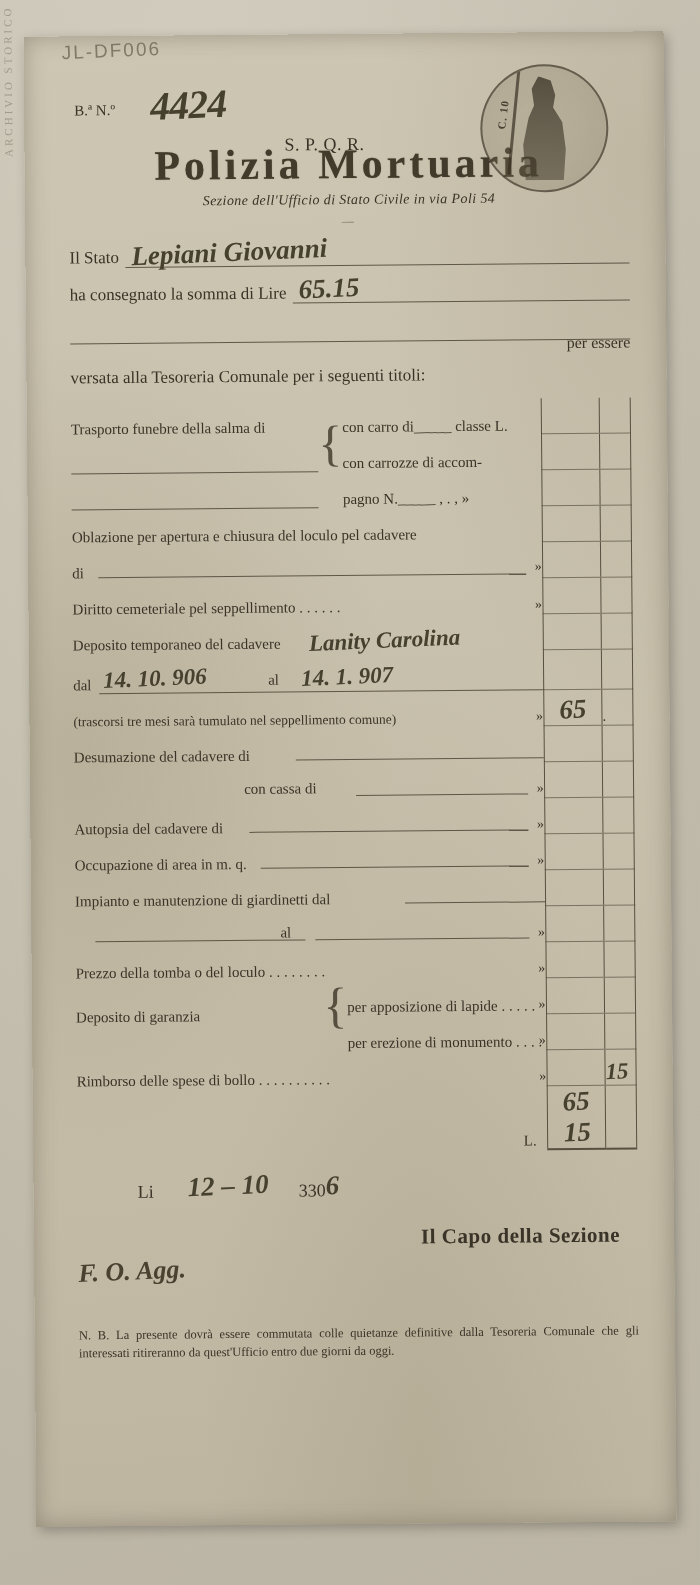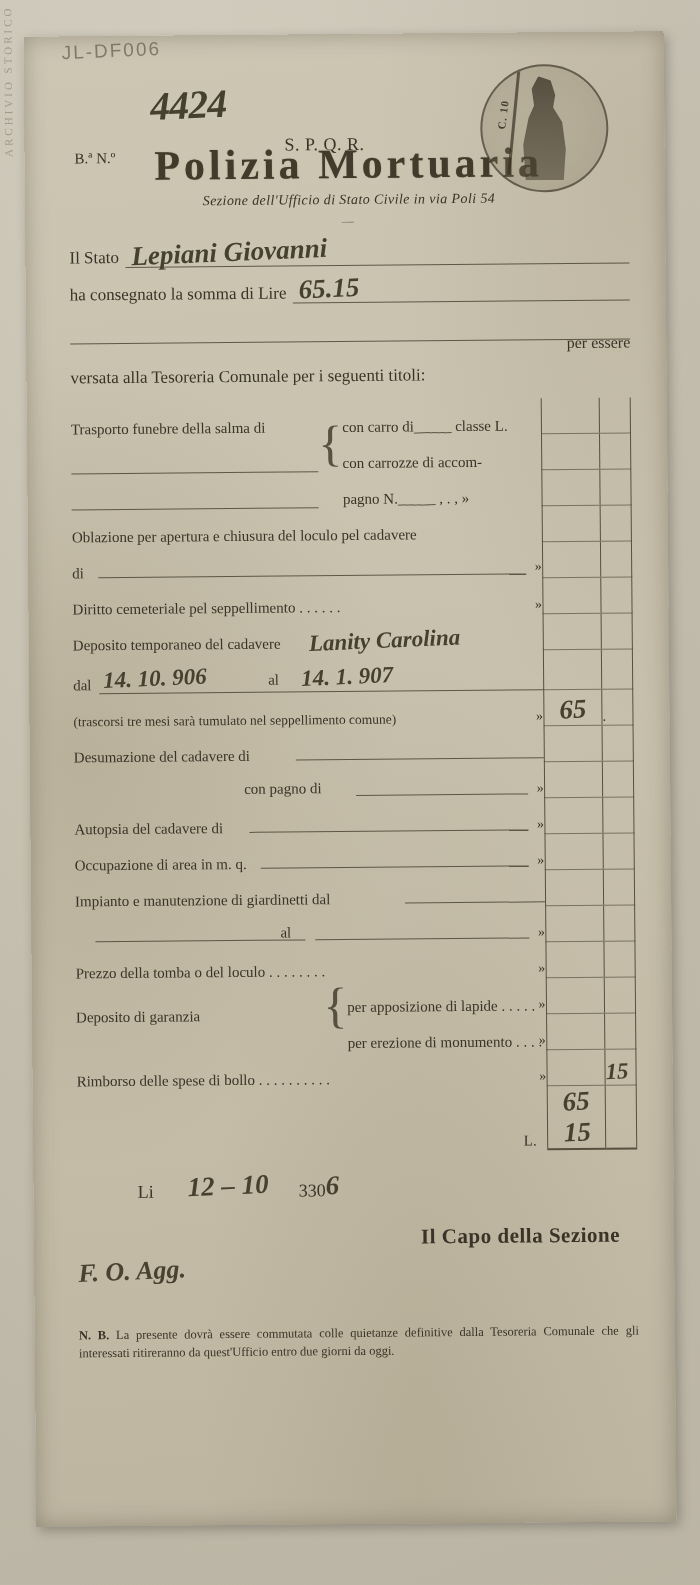--- a/index.html
+++ b/index.html
@@ -61,21 +61,21 @@
     color:rgba(70,62,48,0.55);
     transform:rotate(-2deg);
   }
   
   .toprow{
     position:relative;
     height:58px;
   }
   .ba{
     position:absolute; left:6px; top:22px;
-    font-size:15px; font-variant:small-caps;margin-top:48px;
+    font-size:15px; font-variant:small-caps;
   }
   .number{
     position:absolute;left:82px;top:2px;
     font-family:"Liberation Serif", serif;
     font-size:40px;
     font-weight:700;
     letter-spacing:-1px;
     color:#4a4231;
     transform:rotate(-3deg) skewX(-6deg);
   }
@@ -193,21 +193,21 @@
     text-align:right;padding-right:40px;margin-top:4px;
     font-size:26px;font-style:italic;color:#4a4231;
     transform:rotate(-2deg);
   }
   .nb{
     margin-top:40px;
     font-size:12.5px;
     line-height:1.45;
     text-align:justify;
   }
-  .nb b{font-weight:700;}
+  .nb b{font-weight:400;}
   .ditto{font-size:14px;}
 </style>
 </head>
 <body>
 
 <div class="page">
   <div class="paper">
 
     <div class="pencil-ref">JL-DF006</div>
     <div class="edge-text">ARCHIVIO STORICO CAPITOLINO - POLIZIA MORTUARIA</div>
@@ -327,21 +327,21 @@
         <tr>
           <td class="desc" colspan="3" style="position:relative;">
             <span>Desumazione del cadavere di</span>
             <span style="position:absolute;left:222px;right:0;bottom:4px;border-bottom:1px solid rgba(60,52,38,0.75);"></span>
           </td>
           <td class="col-l"></td>
           <td class="col-c"></td>
         </tr>
         <tr>
           <td class="desc" colspan="3" style="position:relative;text-align:right;">
-            <span style="position:absolute;left:170px;bottom:3px;">con pagno di</span>
+            <span style="position:absolute;left:170px;bottom:3px;">con cassa di</span>
             <span style="position:absolute;left:282px;right:16px;bottom:4px;border-bottom:1px solid rgba(60,52,38,0.75);"></span>
             <span style="position:absolute;right:0;bottom:2px;" class="ditto">»</span>
           </td>
           <td class="col-l"></td>
           <td class="col-c"></td>
         </tr>
         <tr>
           <td class="desc" colspan="3" style="position:relative;">
             <span>Autopsia del cadavere di</span>
             <span style="position:absolute;left:175px;right:16px;bottom:4px;border-bottom:1px solid rgba(60,52,38,0.75);"></span>

